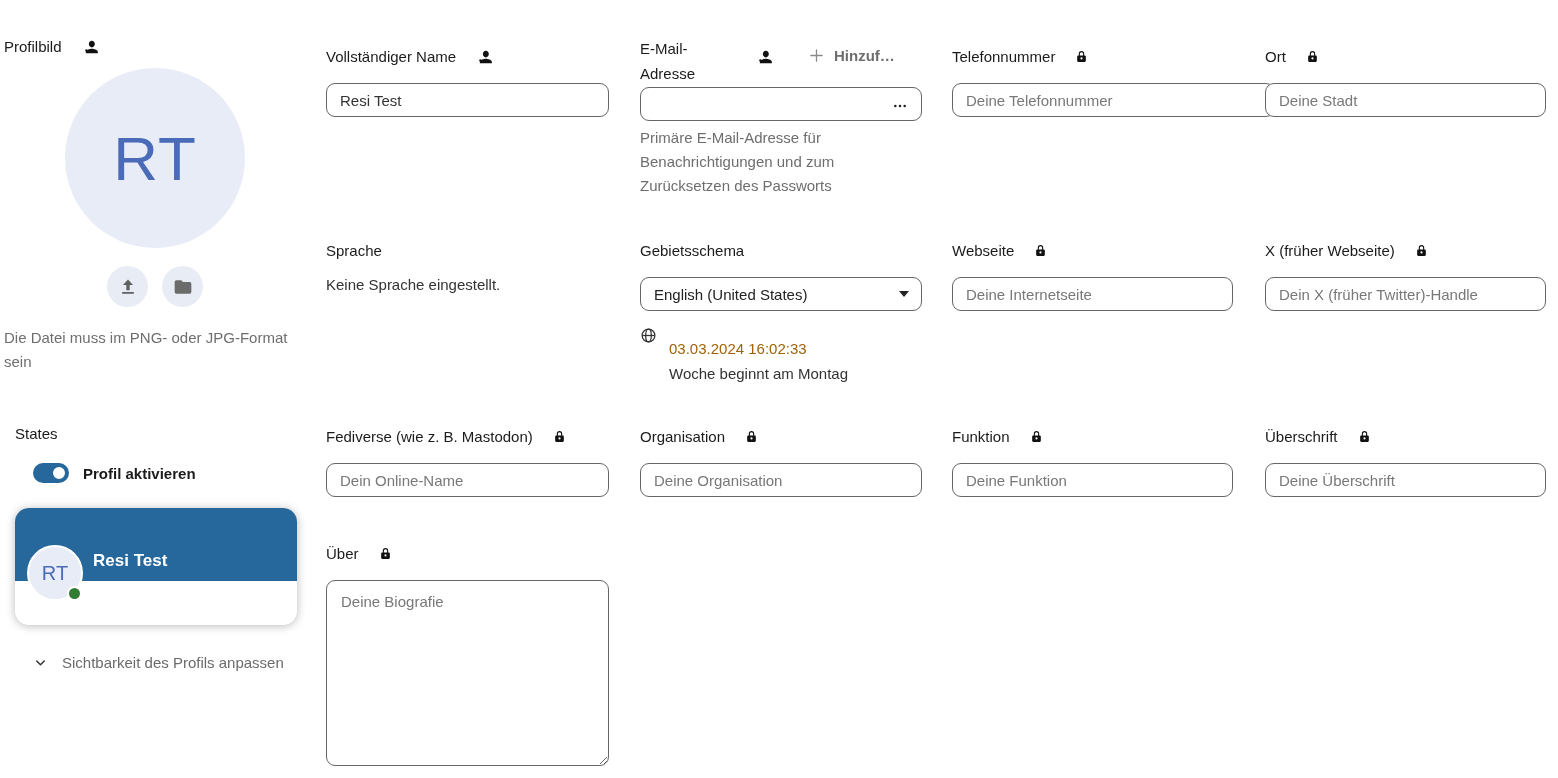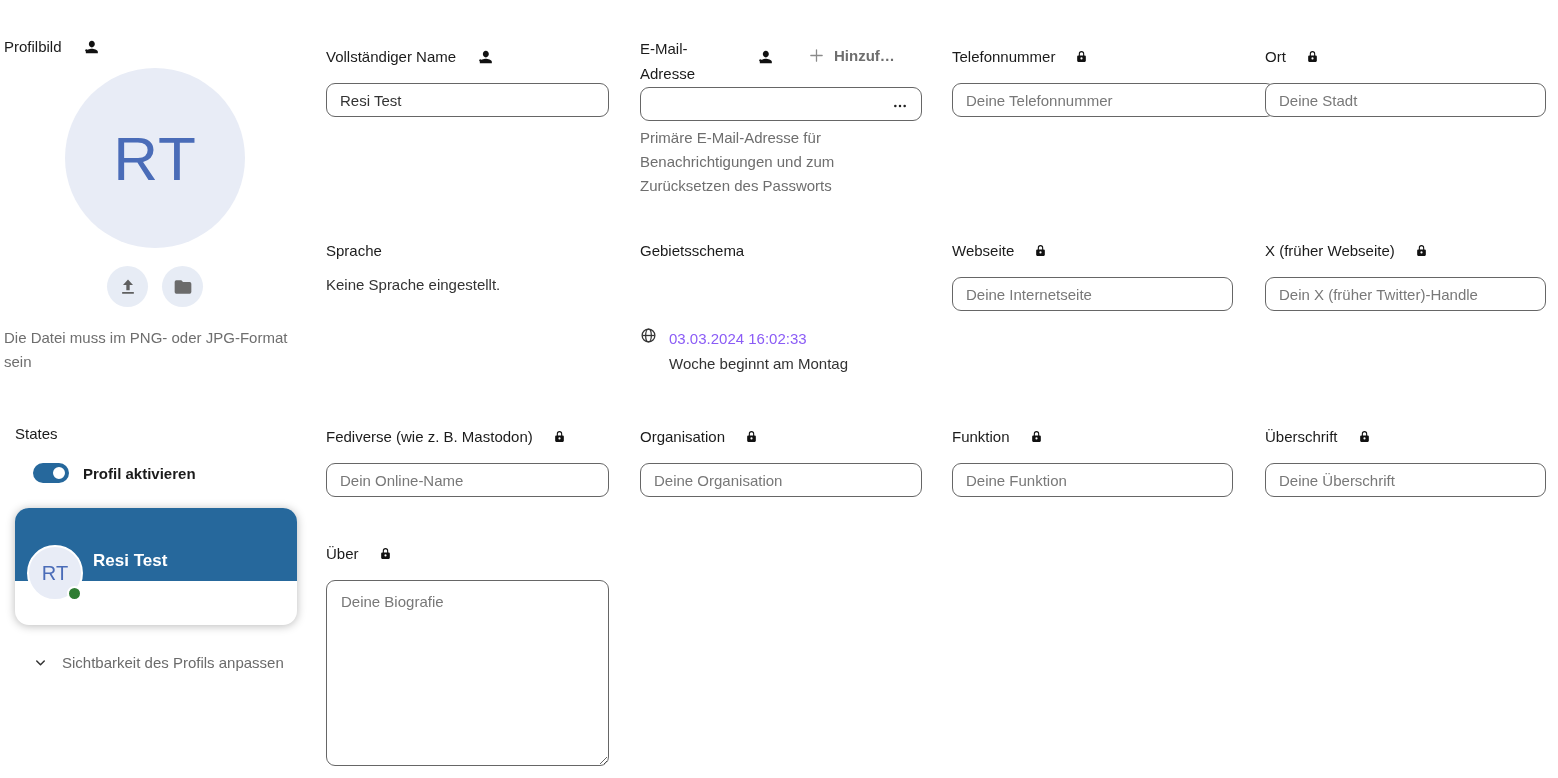--- a/index.html
+++ b/index.html
@@ -22,21 +22,21 @@
   }
   textarea.text::placeholder { color:#787878; opacity:1; }
 
   .selectbox {
     height:34px; width:100%; border:1.5px solid #666; border-radius:9px; background:#fff;
     display:flex; align-items:center; justify-content:space-between; padding:0 12px 0 13px;
     font-size:15px; color:#222; cursor:pointer;
   }
   .caret { width:0; height:0; border-left:5px solid transparent; border-right:5px solid transparent; border-top:6px solid #222; }
 
-  .muted { color:#8b5cf6; }
+  .muted { color:#a16207;margin-top:10px; }
   .helper { font-size:15px; color:#6e6e6e; line-height:24px; }
 
   
   .big-avatar {
     width:180px; height:180px; border-radius:50%; background:#e8ecf6;
     display:flex; align-items:center; justify-content:center;
     font-size:62px; color:#4a6cb8; letter-spacing:1px;
   }
   .round-btn {
     width:41px; height:41px; border-radius:50%; background:#e7ecf5; border:none;
@@ -194,20 +194,24 @@
       </span>
   </div>
   <div class="abs" style="left:1265px; top:83px; width:281px;">
     <input class="text" type="text" placeholder="Deine Stadt" style="">
   </div>
 
   <div class="abs" style="left:326px; top:242px; font-size:15px;">Sprache</div>
   <div class="abs" style="left:326px; top:276px; font-size:15px; color:#333;">Keine Sprache eingestellt.</div>
 
   <div class="abs" style="left:640px; top:242px; font-size:15px;">Gebietsschema</div>
+  <div class="abs selectbox" style="left:640px; top:277px; width:282px;">
+    <span>English (United States)</span>
+    <span class="caret"></span>
+  </div>
   <div class="abs" style="left:640px; top:326px; display:flex; align-items:flex-start; gap:12px;">
     <span class="icon" style="margin-top:1px;">
         <svg width="17" height="17" viewBox="0 0 24 24" fill="none" stroke="#333" stroke-width="1.8">
           <circle cx="12" cy="12" r="9"></circle>
           <ellipse cx="12" cy="12" rx="4" ry="9"></ellipse>
           <path d="M3.5 12h17"></path>
         </svg>
       </span>
     <div style="font-size:15px; line-height:25px;">
       <div class="muted">03.03.2024 16:02:33</div>

